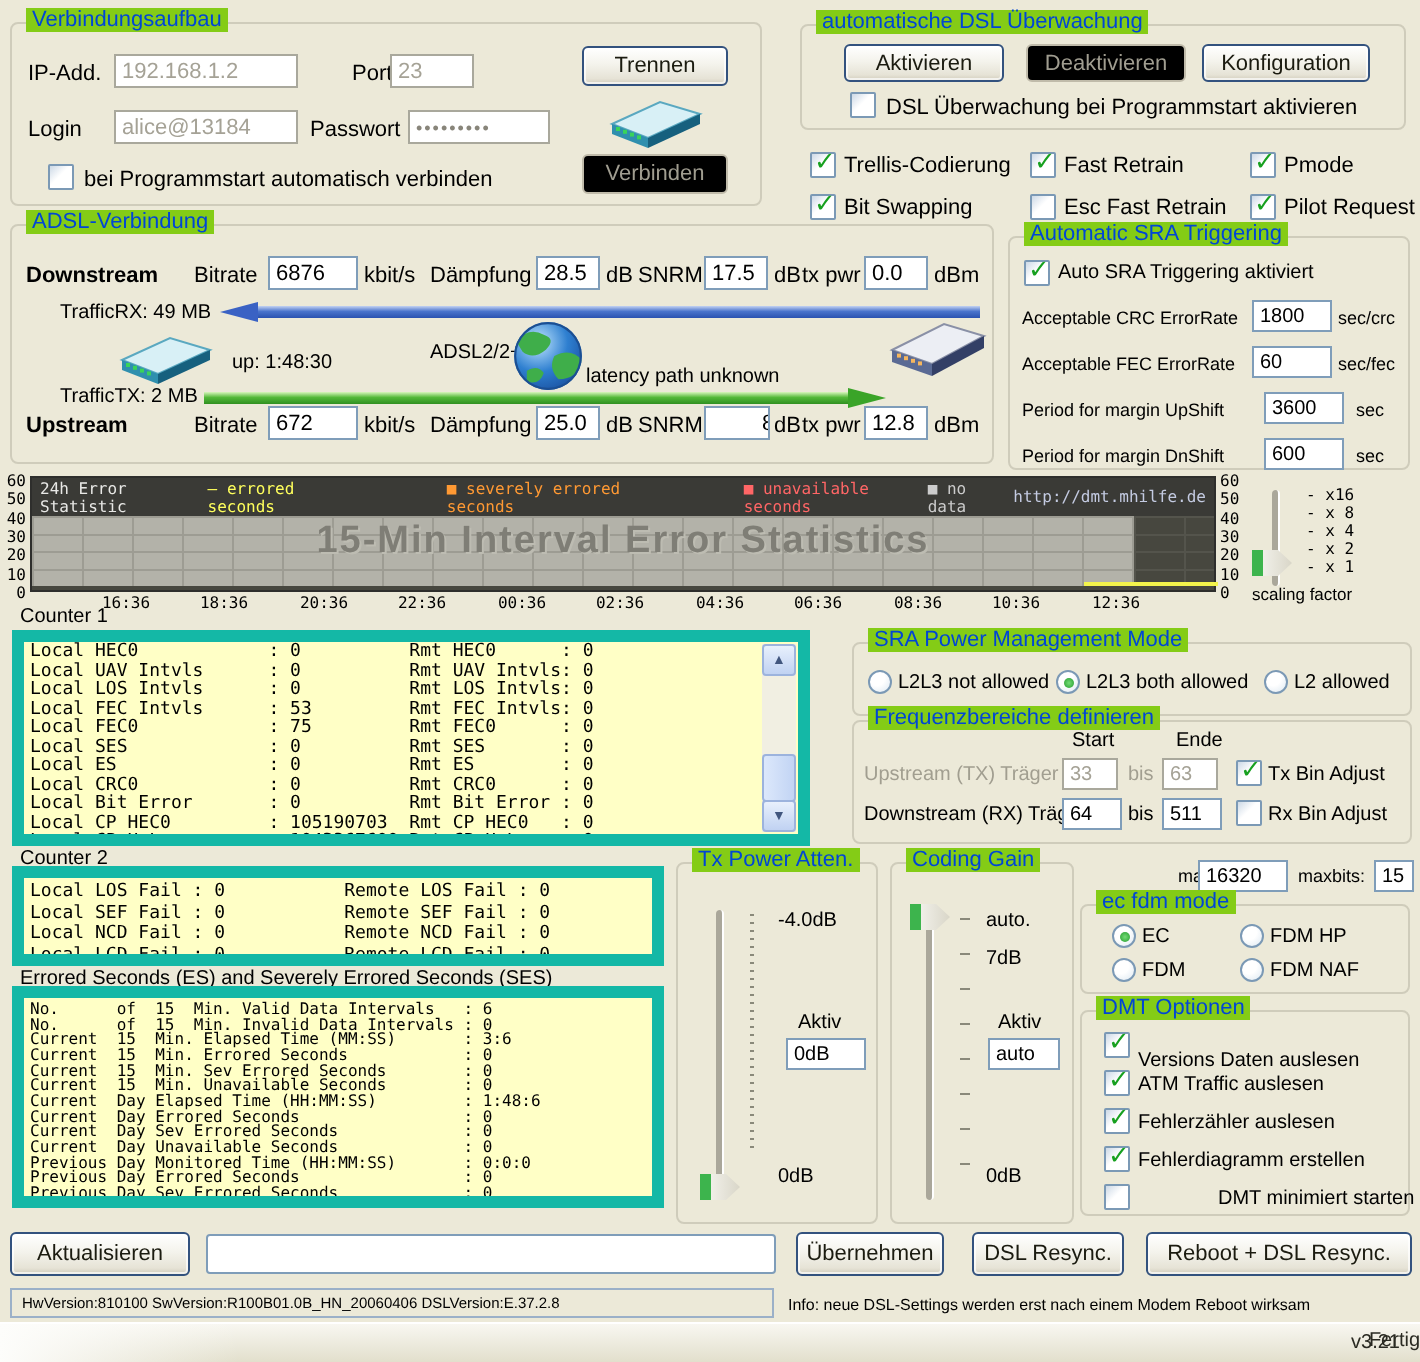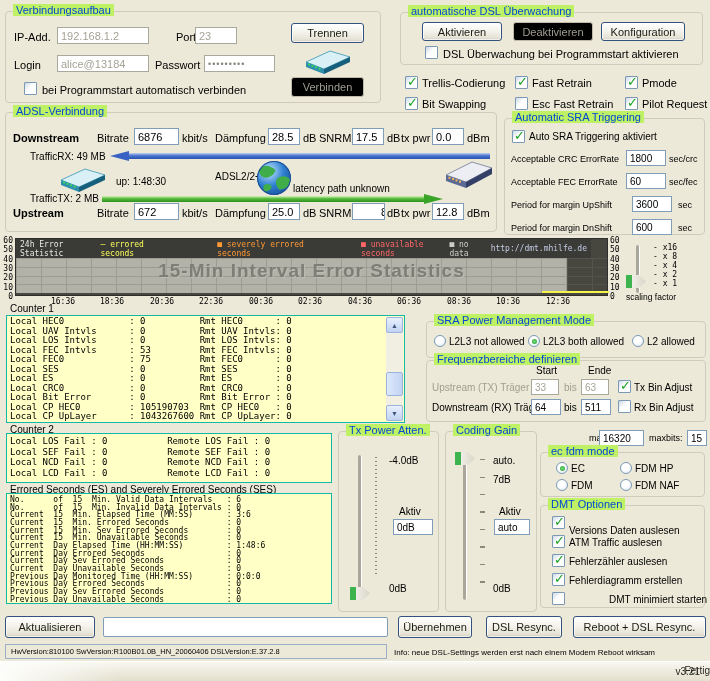--- a/index.html
+++ b/index.html
@@ -5,36 +5,36 @@
   * { box-sizing: border-box; }
   html,body { margin:0; padding:0; }
   body { font-family:"Liberation Sans", sans-serif; }
   #app { position:relative; width:710px; height:681px; background:#ece9d8; overflow:hidden; }
   .abs { position:absolute; }
   .lbl { position:absolute; white-space:nowrap; color:#000; }
   .t11 { font-size:11px; } .t10 { font-size:10px; } .t9 { font-size:9px; } .t85 { font-size:8.5px; }
   .b { font-weight:bold; }
   .gray { color:#a19e90; }
   .grp { position:absolute; border:1px solid #cfccbb; border-radius:4px; }
-  .grp > .cap { position:absolute; top:-8px; left:7px; background:#bef264; padding:0 3px; font-size:11px; color:#0046d5; white-space:nowrap; }
+  .grp > .cap { position:absolute; top:-8px; left:7px; background:#84cc16; padding:0 3px; font-size:11px; color:#0046d5; white-space:nowrap; }
   .btn { position:absolute; display:flex; align-items:center; justify-content:center; font-size:11px; color:#1b1b10;
          background:linear-gradient(180deg,#ffffff 0%,#f4f3ec 45%,#e6e3d6 85%,#d2cdbd);
          border:1px solid #33527e; border-radius:3px; box-shadow:inset 0 0 0 1px rgba(255,255,255,.7); cursor:default; }
   .btn.dis { color:#a09d90; border-color:#c0bbaa; background:#000000; box-shadow:none; }
   .inp { position:absolute; background:#fff; border:1px solid #7f9db9; font-size:11px; display:flex; align-items:center; padding:0 3px; height:17px; overflow:hidden; white-space:nowrap; }
   .inp.dis { color:#a5a296; border-color:#a9a89c; }
   .cb { position:absolute; width:13px; height:13px; background:linear-gradient(135deg,#cdd9e6,#ffffff 45%); border:1px solid #7b99b5; border-radius:1px; }
   .cb.ck::before { content:"✓"; position:absolute; left:1px; top:-3px; font-size:13px; font-weight:bold; color:#17a01f; font-family:"DejaVu Sans",sans-serif; }
   .rd { position:absolute; width:12px; height:12px; border-radius:50%; border:1px solid #7b99b5; background:radial-gradient(circle at 35% 30%,#fff 40%,#dde8f1); }
   .rd.sel::before { content:""; display:block; width:5px; height:5px; margin:2.5px auto; border-radius:50%; background:radial-gradient(#74dc76,#249b2d); }
-  .ybox { position:absolute; background:#ffffc6; border:1px solid #14b8a6; overflow:hidden; }
+  .ybox { position:absolute; background:#ffffc6; border:6px solid #14b8a6; overflow:hidden; }
   .ybox .line { white-space:pre; font-family:"DejaVu Sans Mono",monospace; }
   
   #plot { position:absolute; left:15px; top:238px; width:593px; height:58px; background:#47473f; border:1px solid #2e2e2c; }
-  #plot-header { position:absolute; left:0; top:0; right:16px; height:19px; background:#3a3a36; display:flex; align-items:center; gap:6px; padding:0 4px; font-family:"DejaVu Sans Mono",monospace; font-size:8px; }
+  #plot-header { position:absolute; left:0; top:0; right:0; height:19px; background:#3a3a36; display:flex; align-items:center; gap:6px; padding:0 4px; font-family:"DejaVu Sans Mono",monospace; font-size:8px; }
   #gray-area { position:absolute; left:0; top:19px; width:551px; height:35px; background-color:#b3b2a9;
     background-image:repeating-linear-gradient(90deg,#9d9c93 0 1px,transparent 1px 25px),
                      repeating-linear-gradient(180deg,#9d9c93 0 1px,transparent 1px 8.8px); }
   #dark-area { position:absolute; left:551px; top:19px; right:0; height:35px;
     background-image:repeating-linear-gradient(90deg,#54544c 0 1px,transparent 1px 25px),
                      repeating-linear-gradient(180deg,#54544c 0 1px,transparent 1px 8.8px); }
   #watermark { position:absolute; left:0; right:0; top:21px; text-align:center; font-size:19px; font-weight:bold; letter-spacing:1px;
     color:#7f7e76; text-shadow:1px 1px 0 #bdbcb2; pointer-events:none; }
   .ytick { position:absolute; width:13px; font-family:"DejaVu Sans Mono",monospace; font-size:8px; line-height:8px; text-align:right; }
   .ytick.r { text-align:left; width:16px; }

